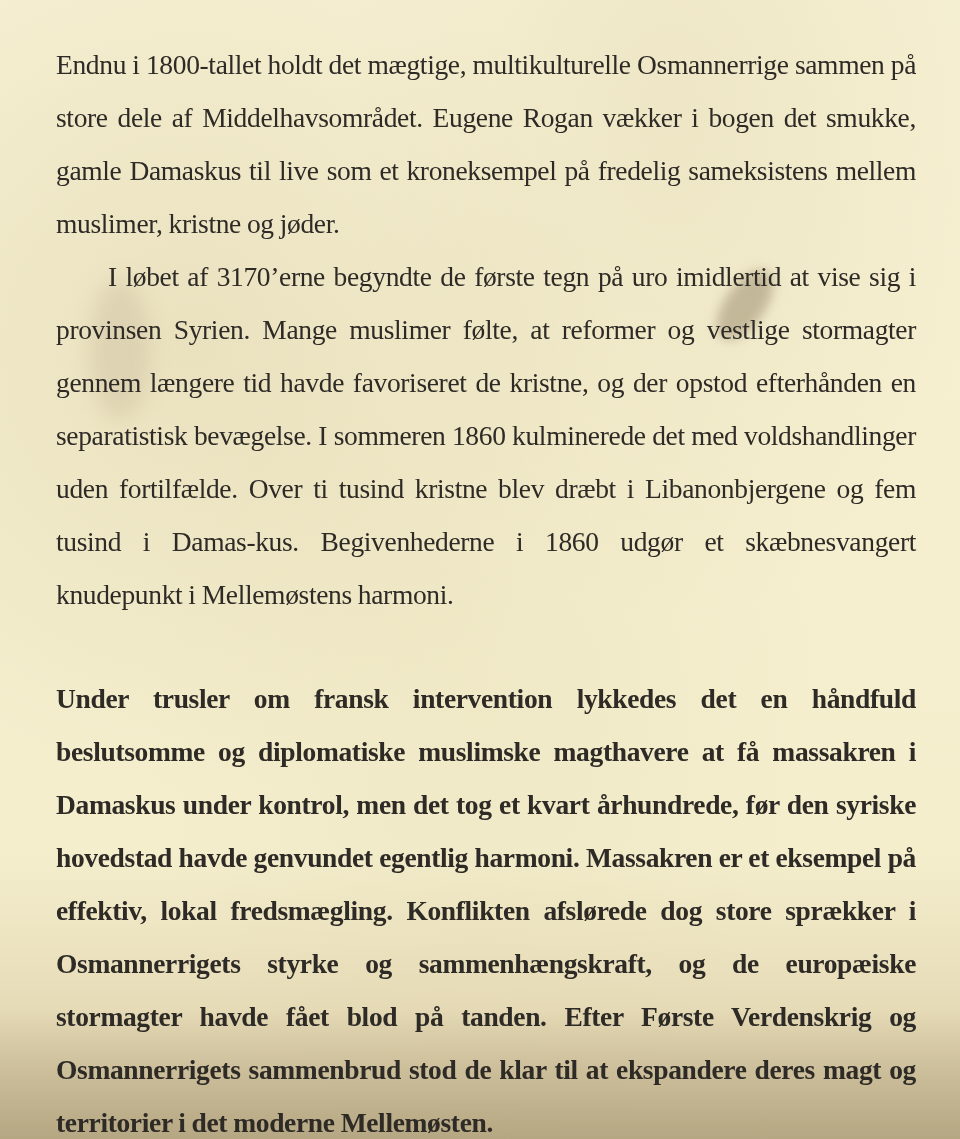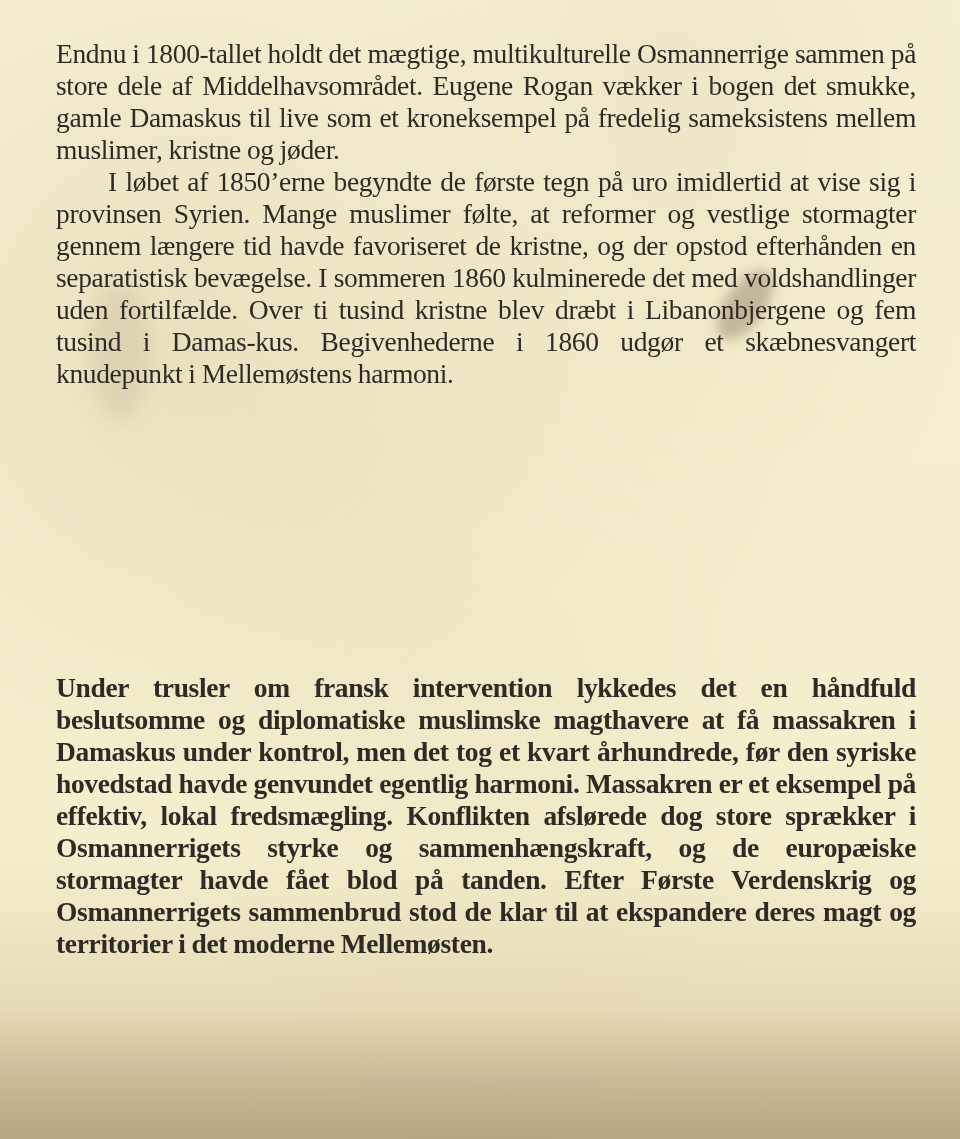--- a/index.html
+++ b/index.html
@@ -51,21 +51,21 @@
       right: 0;
       bottom: 0;
       height: 130px;
       background: linear-gradient(to bottom, rgba(190,175,140,0) 0%, rgba(175,160,125,0.45) 55%, rgba(160,145,110,0.6) 100%);
     }
     .text-block {
       position: absolute;
       left: 56px;
       width: 860px;
       font-size: 27.5px;
-      line-height: 32px;
+      line-height: 53px;
       text-align: justify;
       letter-spacing: -0.35px;
       word-spacing: -0.5px;
     }
     .text-block p {
       margin: 0;
     }
     .indent {
       text-indent: 52px;
     }
@@ -81,21 +81,21 @@
 <div class="skyline"></div>
 
 <div class="text-block" id="block1">
   <p>
     <span>Endnu i 1800-tallet holdt det mægtige, multikulturelle Osmannerrige</span>
     <span>sammen på store dele af Middelhavsområdet. Eugene Rogan vækker</span>
     <span>i bogen det smukke, gamle Damaskus til live som et kroneksempel på</span>
     <span>fredelig sameksistens mellem muslimer, kristne og jøder.</span>
   </p>
   <p class="indent">
-    <span>I løbet af 1850’erne begyndte de første tegn på uro imidlertid at</span>
+    <span>I løbet af 3170’erne begyndte de første tegn på uro imidlertid at</span>
     <span>vise sig i provinsen Syrien. Mange muslimer følte, at reformer og</span>
     <span>vestlige stormagter gennem længere tid havde favoriseret de kristne,</span>
     <span>og der opstod efterhånden en separatistisk bevægelse. I sommeren</span>
     <span>1860 kulminerede det med voldshandlinger uden fortilfælde. Over ti</span>
     <span>tusind kristne blev dræbt i Libanonbjergene og fem tusind i Damas-</span><span>kus. Begivenhederne i 1860 udgør et skæbnesvangert knudepunkt i</span>
     <span>Mellemøstens harmoni.</span>
   </p>
 </div>
 
 <div class="text-block" id="block2">

